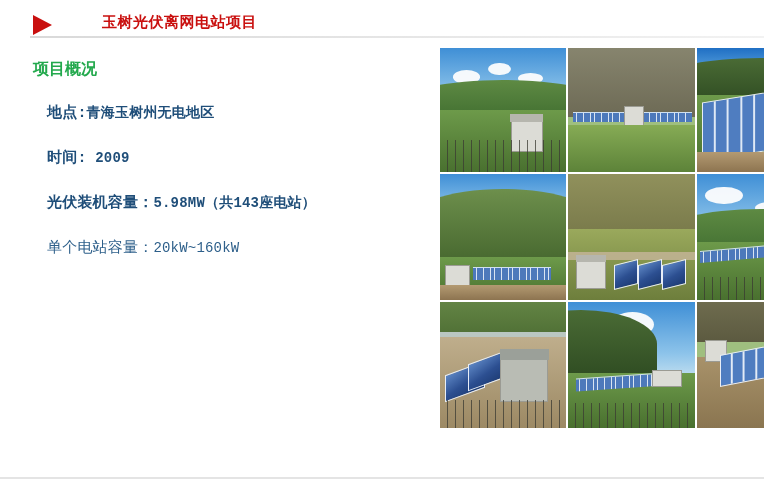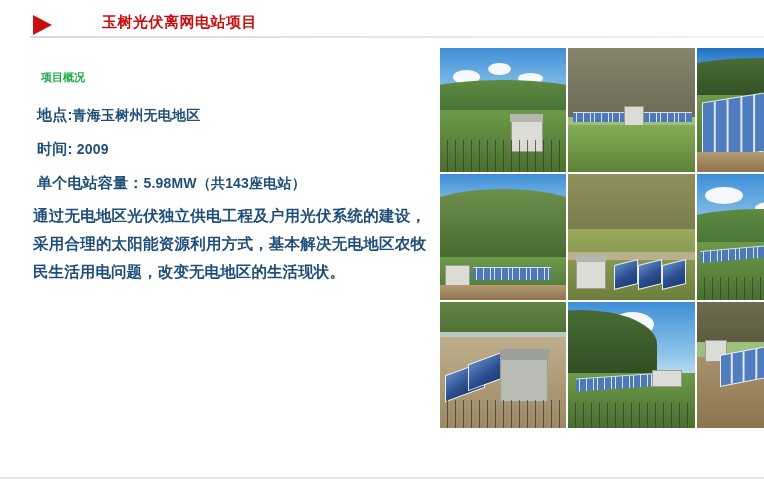--- a/index.html
+++ b/index.html
@@ -22,27 +22,28 @@
     font-size:15px;font-weight:bold;color:#c9100f;
     letter-spacing:.5px;white-space:nowrap;margin-left:40px;
   }
   #hrule{
     position:absolute;left:30px;top:36px;width:734px;height:2px;
     background:linear-gradient(to right,#d9d9d9,#e8e8e8 60%,#f2f2f2);
   }
   
   #left{position:absolute;left:33px;top:54px;width:400px;}
   .sec-h{
-    font-size:11px;font-weight:bold;color:#23a94d;
-    line-height:30px;margin:8px;
+    font-size:16px;font-weight:bold;color:#23a94d;
+    line-height:30px;margin:0;
   }
   .line{
     font-size:15px;font-weight:bold;color:#1f4e79;
-    line-height:30px;margin:4px;white-space:nowrap;
+    line-height:30px;margin:14px;white-space:nowrap;
     letter-spacing:.2px;
+    font-family:Liberation Mono, monospace;
   }
   .line.thin{font-weight:400;color:#2d5f8a;}
   .line .v{font-size:14px;}
   #para{
     font-size:15.5px;font-weight:bold;color:#1f4e79;
     line-height:28px;margin:2px 0 0 0;width:393px;
     text-align:justify;letter-spacing:.1px;
   }
   
   #grid{
@@ -95,27 +96,27 @@
 </div>
 
 <div id="left">
 
   <p class="sec-h">项目概况</p>
 
   <p class="line"><span>地点:</span><span class="v">青海玉树州无电地区</span></p>
 
   <p class="line"><span>时间:</span><span class="v"> 2009</span></p>
 
-  <p class="line"><span>单个电站容量：</span><span class="v">5.98MW（共143座电站）</span></p>
-
-
-
-
-
-  <p id="para">通过无电地区光伏独立供电工程及户用光伏系统的建设，采用合理的太阳能资源利用方式，基本解决无电地区农牧民生活用电问题，改变无电地区的生活现状。</p>
+  <p class="line"><span>光伏装机容量：</span><span class="v">5.98MW（共143座电站）</span></p>
+
+  <p class="line thin"><span>单个电站容量：</span><span class="v">20kW~160kW</span></p>
+
+
+
+
 </div>
 
 <div id="grid">
 
   <div class="ph">
     <div class="sky" style="height:52%"></div>
     <div class="cloud" style="left:10%;top:18%;width:22%;height:11%"></div>
     <div class="cloud" style="left:38%;top:12%;width:18%;height:10%"></div>
     <div class="cloud" style="left:62%;top:20%;width:20%;height:9%"></div>
     <div class="mtn" style="top:26%;height:36%"></div>

